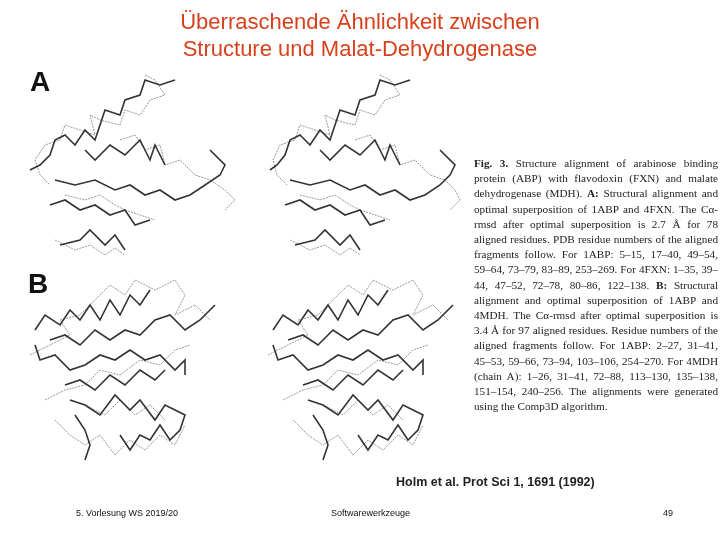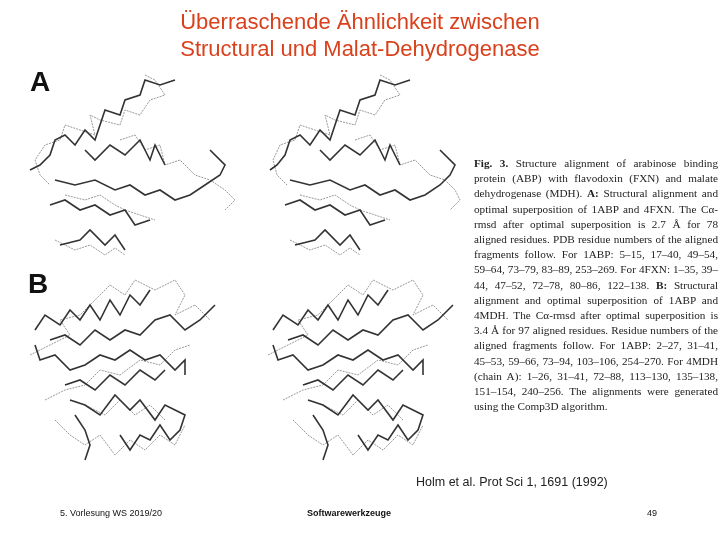--- a/index.html
+++ b/index.html
@@ -19,34 +19,34 @@
       font-size: 28px; font-weight: bold; color: #111;
     }
     .struct { position: absolute; }
     .caption {
       position: absolute; left: 474px; top: 156px; width: 244px;
       font-family: "Liberation Serif", serif; font-size: 11.2px; line-height: 15.2px;
       color: #222; text-align: justify;
     }
     .caption b { font-weight: bold; }
     .citation {
-      position: absolute; left: 416px; top: 475px;
-      font-family: "Liberation Sans", sans-serif; font-size: 12.5px; color: #222;
+      position: absolute; left: 396px; top: 475px;
+      font-family: "Liberation Sans", sans-serif; font-size: 12.5px; color: #222; font-weight: bold;
     }
     .footer {
       position: absolute; top: 508px;
-      font-family: "Liberation Sans", sans-serif; font-size: 9px; color: #111;
+      font-family: "Liberation Sans", sans-serif; font-size: 9px; color: #111; margin-left: 16px;
     }
   </style>
 </head>
 <body>
 
 <div class="title">
   <div>Überraschende Ähnlichkeit zwischen</div>
-  <div>Structural und Malat-Dehydrogenase</div>
+  <div>Structure und Malat-Dehydrogenase</div>
 </div>
 
 <div class="panel-label" style="left:30px; top:66px;">A</div>
 <div class="panel-label" style="left:28px; top:268px;">B</div>
 
 <svg class="struct" style="left:25px; top:70px;" width="230" height="190" viewBox="0 0 230 190">
   <g fill="none" stroke="#999" stroke-width="1" stroke-dasharray="2,1">
     <polyline points="120,5 130,10 140,25 125,30 115,45 100,40 95,55 75,50 65,45 70,65 55,60 40,55 35,70 20,75 10,90 15,105 25,115"></polyline>
     <polyline points="95,70 110,65 120,80 135,75 140,95 155,90 170,105 185,110 200,120 210,130 200,140"></polyline>
     <polyline points="40,125 60,130 75,125 90,135 100,140 115,145 130,150"></polyline>
@@ -111,14 +111,14 @@
   </g>
 </svg>
 
 <div class="caption">
   <b>Fig. 3.</b><span> Structure alignment of arabinose binding protein (ABP) with flavodoxin (FXN) and malate dehydrogenase (MDH). </span><b>A:</b><span> Structural alignment and optimal superposition of 1ABP and 4FXN. The Cα-rmsd after optimal superposition is 2.7 Å for 78 aligned residues. PDB residue numbers of the aligned fragments follow. For 1ABP: 5–15, 17–40, 49–54, 59–64, 73–79, 83–89, 253–269. For 4FXN: 1–35, 39–44, 47–52, 72–78, 80–86, 122–138. </span><b>B:</b><span> Structural alignment and optimal superposition of 1ABP and 4MDH. The Cα-rmsd after optimal superposition is 3.4 Å for 97 aligned residues. Residue numbers of the aligned fragments follow. For 1ABP: 2–27, 31–41, 45–53, 59–66, 73–94, 103–106, 254–270. For 4MDH (chain A): 1–26, 31–41, 72–88, 113–130, 135–138, 151–154, 240–256. The alignments were generated using the Comp3D algorithm.</span>
 </div>
 
 <div class="citation">Holm et al. Prot Sci 1, 1691 (1992)</div>
 
 <div class="footer" style="left:60px;">5. Vorlesung WS 2019/20</div>
-<div class="footer" style="left:307px;font-weight:bold;">Softwarewerkzeuge</div>
+<div class="footer" style="left:315px;">Softwarewerkzeuge</div>
 <div class="footer" style="left:647px;">49</div>
 
 </body></html>

